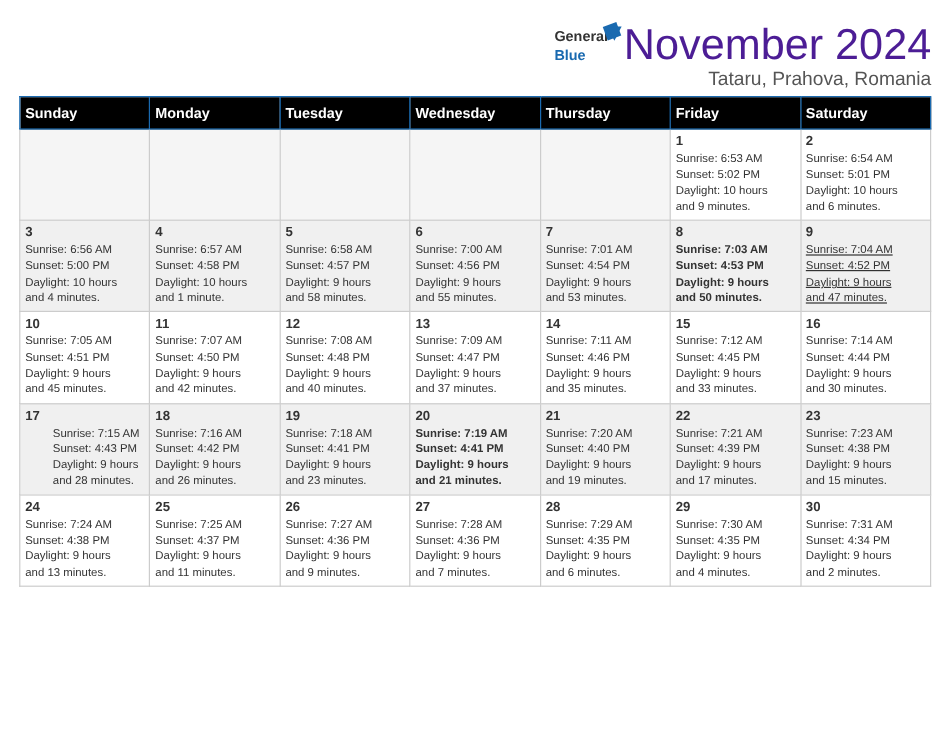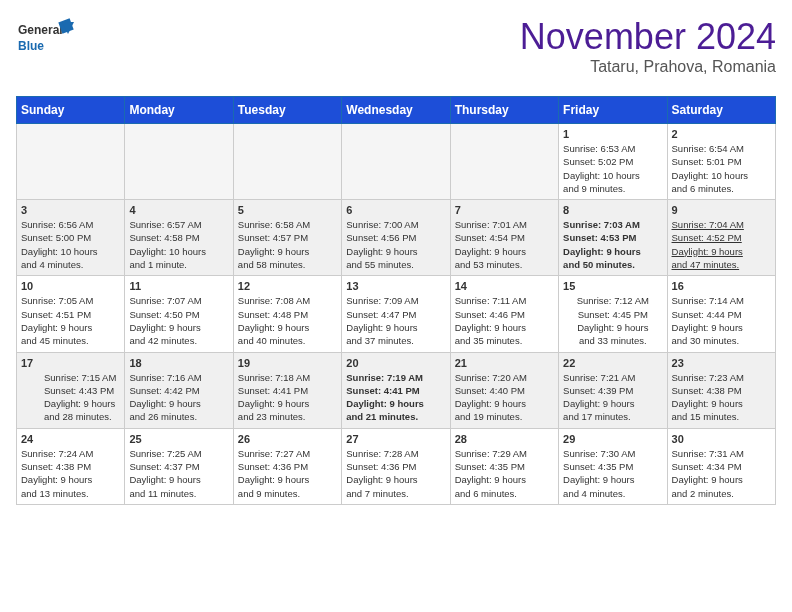--- a/index.html
+++ b/index.html
@@ -5,23 +5,23 @@
     * { box-sizing: border-box; margin: 0; padding: 0; }
     body {
       font-family: Arial, sans-serif;
       background: #fff;
       width: 792px;
       min-height: 612px;
       padding: 16px;
     }
     .header {
       display: flex;
-      justify-content: space-between;
+      justify-content: flex-end;
       align-items: flex-start;
-      margin-bottom: 20px;
+      margin-bottom: 4px;
     }
     .logo {
       display: flex;
       align-items: center;
       gap: 4px;
     }
     .title-block {
       text-align: right;
     }
     .month-title {
@@ -31,21 +31,21 @@
     }
     .location {
       font-size: 16px;
       color: #555;
     }
     .calendar {
       width: 100%;
       border-collapse: collapse;
     }
     .calendar th {
-      background: #1d4ed8;
+      background: #000000;
       color: #fff;
       font-size: 12px;
       font-weight: bold;
       padding: 6px 4px;
       text-align: left;
       border: 1px solid #1a6ab0;
     }
     .calendar td {
       border: 1px solid #ccc;
       vertical-align: top;
@@ -208,21 +208,21 @@
         </td>
         <td>
           <span class="day-number">14</span>
           <div class="day-info" style="white-space: pre-line;">Sunrise: 7:11 AM
 Sunset: 4:46 PM
 Daylight: 9 hours
 and 35 minutes.</div>
         </td>
         <td>
           <span class="day-number">15</span>
-          <div class="day-info" style="white-space: pre-line; text-align: center;">Sunrise: 7:12 AM
+          <div class="day-info" style="white-space: pre-line;">Sunrise: 7:12 AM
 Sunset: 4:45 PM
 Daylight: 9 hours
 and 33 minutes.</div>
         </td>
         <td>
           <span class="day-number">16</span>
           <div class="day-info" style="white-space: pre-line;">Sunrise: 7:14 AM
 Sunset: 4:44 PM
 Daylight: 9 hours
 and 30 minutes.</div>

